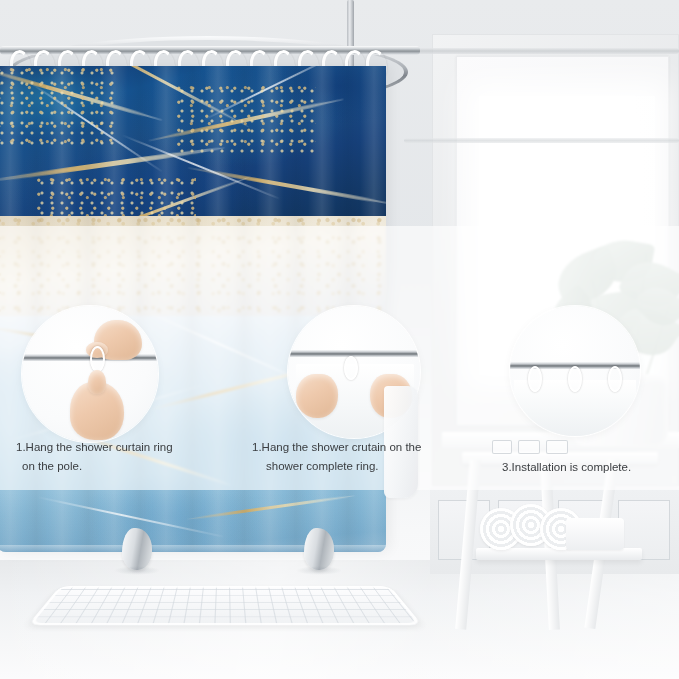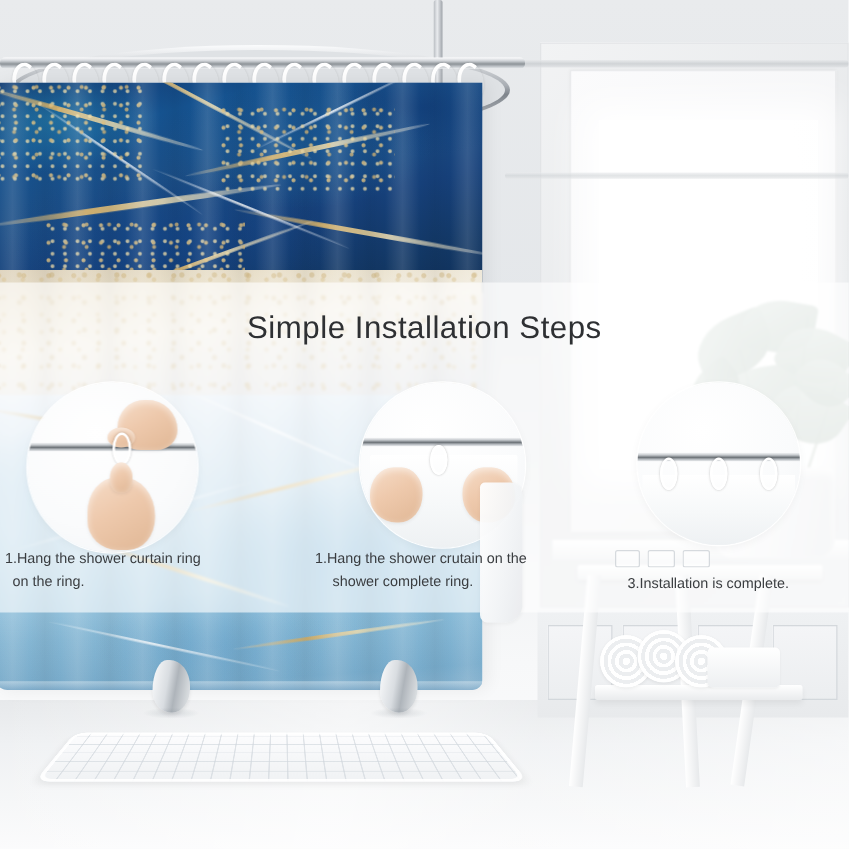--- a/index.html
+++ b/index.html
@@ -520,21 +520,20 @@
 
   <div class="claw-foot" style="left:122px; top:528px"></div>
   <div class="claw-shadow" style="left:114px; top:566px"></div>
   <div class="claw-foot" style="left:304px; top:528px"></div>
   <div class="claw-shadow" style="left:296px; top:566px"></div>
 
   <div class="bath-mat"></div>
 
   <div class="overlay-band"></div>
 
-  <div class="overlay-title">Simple Installation Steps</div>
 
   <div class="step-circle" style="left:22px; top:306px; width:136px; height:136px">
     <div class="circle-rod" style="top:48px"></div>
 
     <div class="hand" style="left:72px; top:14px; width:48px; height:40px; border-radius:45% 50% 35% 40% / 55% 60% 40% 35%;"></div>
     <div class="hand" style="left:64px; top:36px; width:22px; height:16px; border-radius:50%;"></div>
 
     <div class="small-ring" style="left:68px; top:40px; width:11px; height:22px;"></div>
 
     <div class="hand" style="left:48px; top:76px; width:54px; height:58px; border-radius:42% 48% 40% 45% / 48% 52% 44% 40%;"></div>
@@ -556,23 +555,23 @@
     <div class="small-ring" style="left:58px; top:60px; width:10px; height:22px;"></div>
     <div class="small-ring" style="left:98px; top:60px; width:10px; height:22px;"></div>
   </div>
 
   <div class="hang-towel"></div>
 
   <div class="tiny-tile" style="left:492px; top:440px; width:20px; height:14px"></div>
   <div class="tiny-tile" style="left:518px; top:440px; width:22px; height:14px"></div>
   <div class="tiny-tile" style="left:546px; top:440px; width:22px; height:14px"></div>
 
-  <div class="step-caption" style="left:4px; top:438px; width:210px">
+  <div class="step-caption" style="left:16px; top:438px; width:210px">
     <div>1.Hang the shower curtain ring</div>
-    <div style="padding-left:6px">on the ring.</div>
+    <div style="padding-left:6px">on the pole.</div>
   </div>
 
   <div class="step-caption" style="left:252px; top:438px; width:220px">
     <div>1.Hang the shower crutain on the</div>
     <div style="padding-left:14px">shower complete ring.</div>
   </div>
 
   <div class="step-caption" style="left:502px; top:458px; width:180px">
     <div>3.Installation is complete.</div>
   </div>

